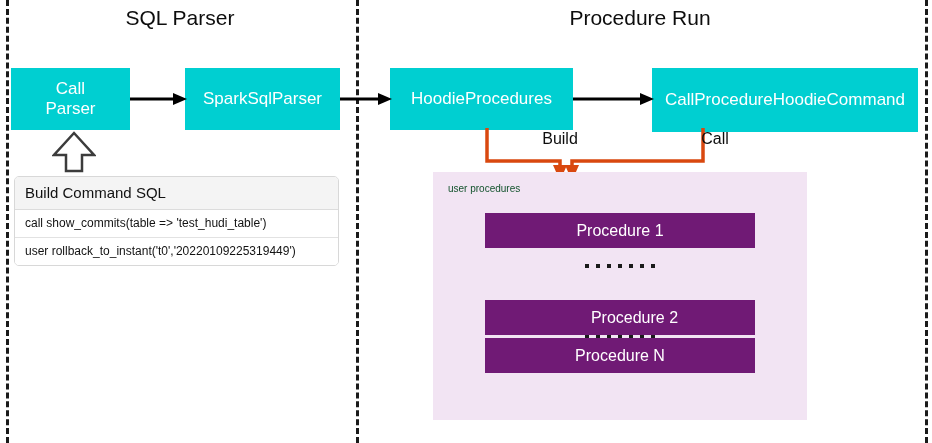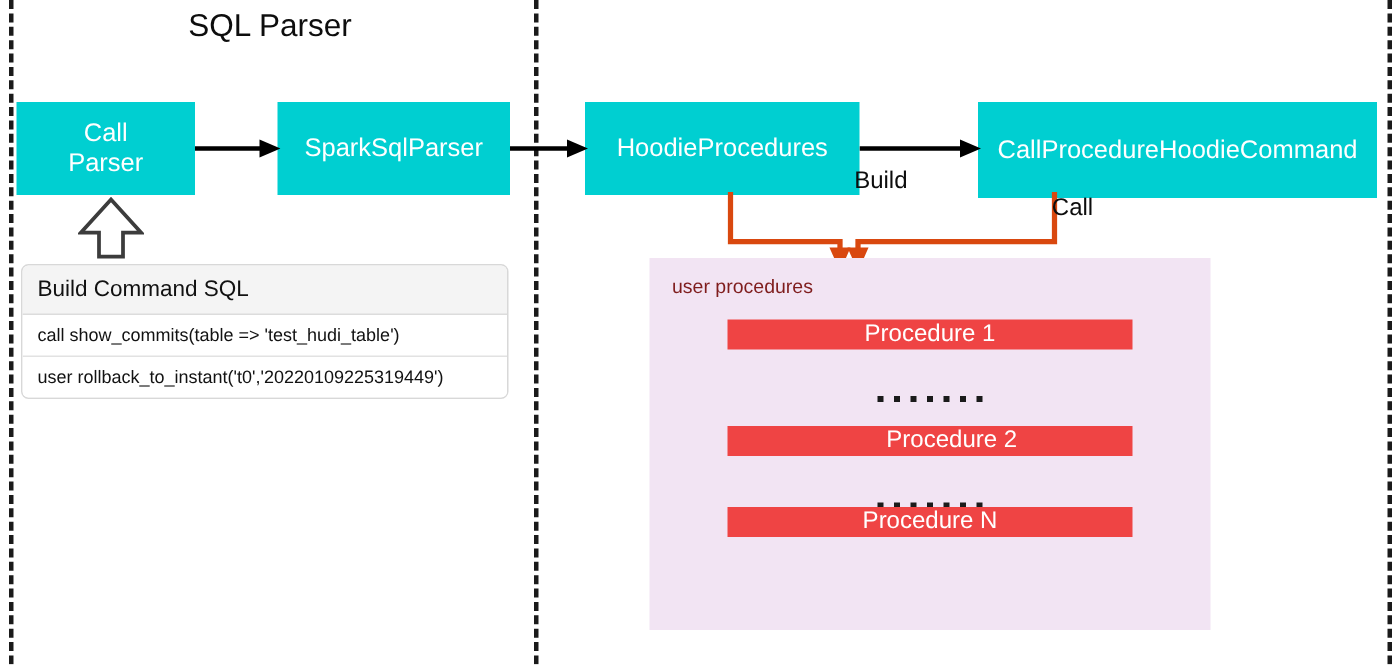--- a/index.html
+++ b/index.html
@@ -113,54 +113,54 @@
     width: 360px;
     height: 56px;
   }
   .conn-label {
     position: absolute;
     font-size: 16px;
     color: #0d0d0d;
     white-space: nowrap;
     text-align: center;
   }
-  .conn-label.build { left: 515px; top: 112px; width: 90px; text-align: right; }
+  .conn-label.build { left: 515px; top: 130px; width: 90px; }
   .conn-label.call  { left: 670px; top: 130px; width: 90px; }
 
   
   .proc-panel {
     position: absolute;
     left: 433px;
     top: 172px;
     width: 374px;
     height: 248px;
     background: #f2e4f3;
   }
   .proc-panel .panel-label {
     position: absolute;
     left: 15px;
     top: 11px;
-    font-size: 13px;
-    color: #7f1d1d;
+    font-size: 10px;
+    color: #14532d;
   }
   .pbox {
     position: absolute;
     left: 52px;
     width: 270px;
-    height: 20px;
-    background: #ef4444;
+    height: 35px;
+    background: #701a75;
     color: #ffffff;
     display: flex;
     align-items: center;
     justify-content: center;
     font-size: 16px;
     box-sizing: border-box;
   }
   .pbox.p1 { top: 41px; }
-  .pbox.p2 { top: 112px; padding-left: 29px; }
+  .pbox.p2 { top: 128px; padding-left: 29px; }
   .pbox.p3 { top: 166px; }
 
   .dots {
     position: absolute;
     left: 52px;
     width: 270px;
     height: 20px;
     display: flex;
     align-items: center;
     justify-content: center;
@@ -178,20 +178,21 @@
 </head>
 <body>
 
 <div id="canvas">
 
   <div class="vdash left"></div>
   <div class="vdash mid"></div>
   <div class="vdash right"></div>
 
   <div class="section-title sql">SQL Parser</div>
+  <div class="section-title proc">Procedure Run</div>
 
   <div class="tbox call-command">
     <div>
       <span>Call</span><br>
       <span>Parser</span>
     </div>
   </div>
 
   <div class="tbox hoodie-proc">HoodieProcedures</div>
 

